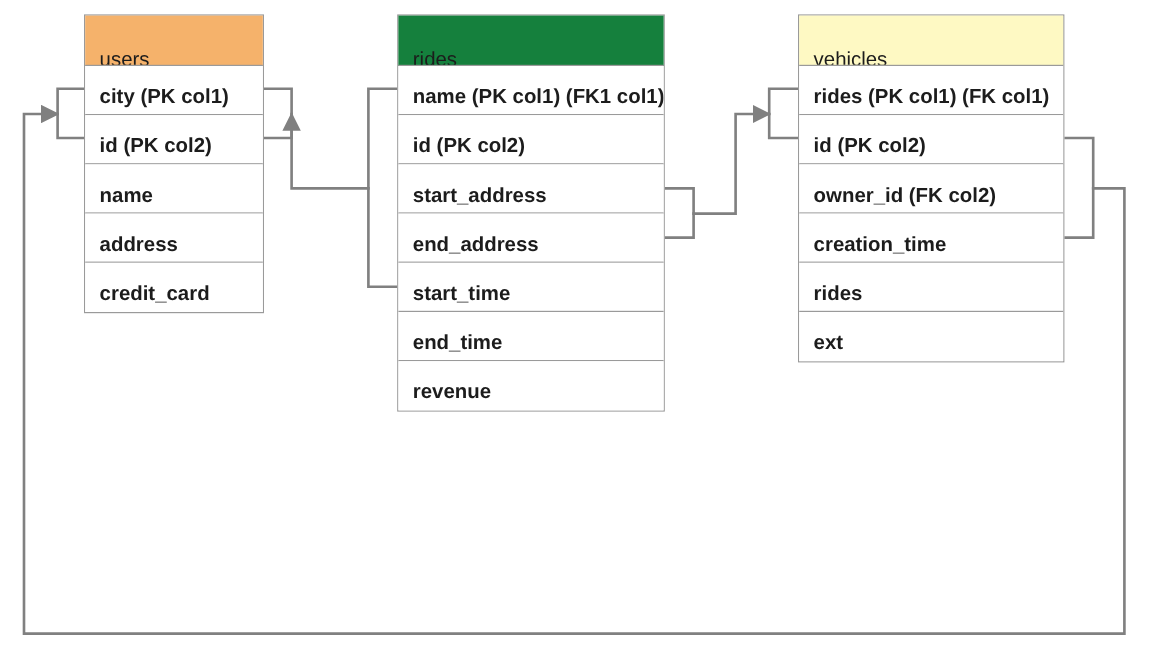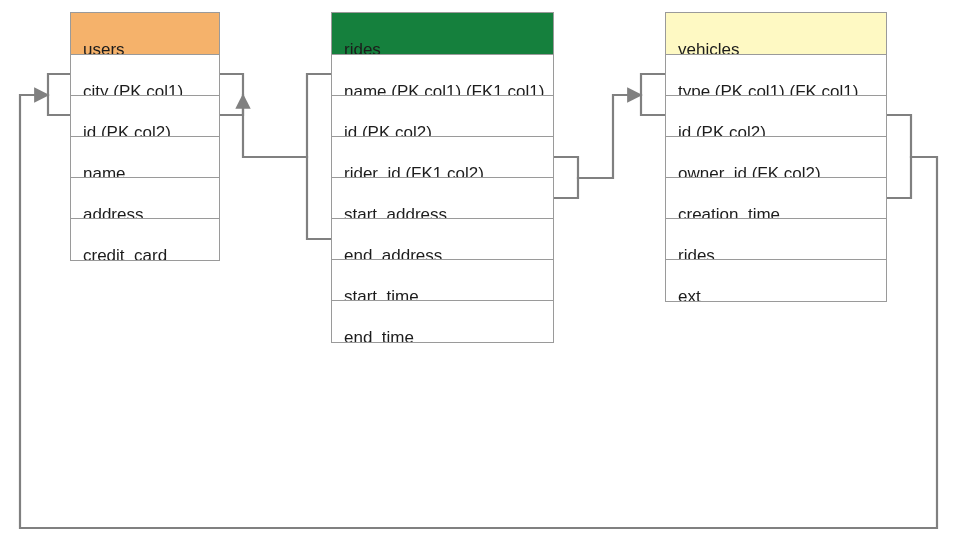--- a/index.html
+++ b/index.html
@@ -44,27 +44,28 @@
     font-size: 17px;
     color: #1c1c1c;
     border-bottom: 1px solid #9a9a9a;
     white-space: nowrap;
     overflow: hidden;
   }
   .entity-row {
     box-sizing: border-box;
     height: 41px;
     line-height: 41px;
-    padding: 16px 12px;
+    padding: 5px 12px;
     font-size: 17px;
     color: #1c1c1c;
     border-bottom: 1px solid #9a9a9a;
     background: #ffffff;
     white-space: nowrap;
     overflow: hidden;
+    font-weight: bold;
   }
   .entity-row:last-child {
     border-bottom: none;
   }
   #entity-users   { left: 70px;  top: 12px; width: 150px; }
   #entity-rides   { left: 331px; top: 12px; width: 223px; }
   #entity-vehicles{ left: 665px; top: 12px; width: 222px; }
 </style>
 </head>
 <body style="background: rgb(255, 255, 255);">
@@ -109,30 +110,30 @@
     <div class="entity-row">id (PK col2)</div>
     <div class="entity-row">name</div>
     <div class="entity-row">address</div>
     <div class="entity-row">credit_card</div>
   </div>
 
   <div class="entity" id="entity-rides">
     <div class="entity-header" style="background: #15803d;">rides</div>
     <div class="entity-row">name (PK col1) (FK1 col1)</div>
     <div class="entity-row">id (PK col2)</div>
-    <div class="entity-row">rider_id (FK1 col2)</div>
     <div class="entity-row">start_address</div>
     <div class="entity-row">end_address</div>
     <div class="entity-row">start_time</div>
     <div class="entity-row">end_time</div>
+    <div class="entity-row">revenue</div>
   </div>
 
   <div class="entity" id="entity-vehicles">
     <div class="entity-header" style="background: #fef9c3;">vehicles</div>
-    <div class="entity-row">type (PK col1) (FK col1)</div>
+    <div class="entity-row">rides (PK col1) (FK col1)</div>
     <div class="entity-row">id (PK col2)</div>
     <div class="entity-row">owner_id (FK col2)</div>
     <div class="entity-row">creation_time</div>
     <div class="entity-row">rides</div>
     <div class="entity-row">ext</div>
   </div>
 
 </div>
 
 </body></html>

